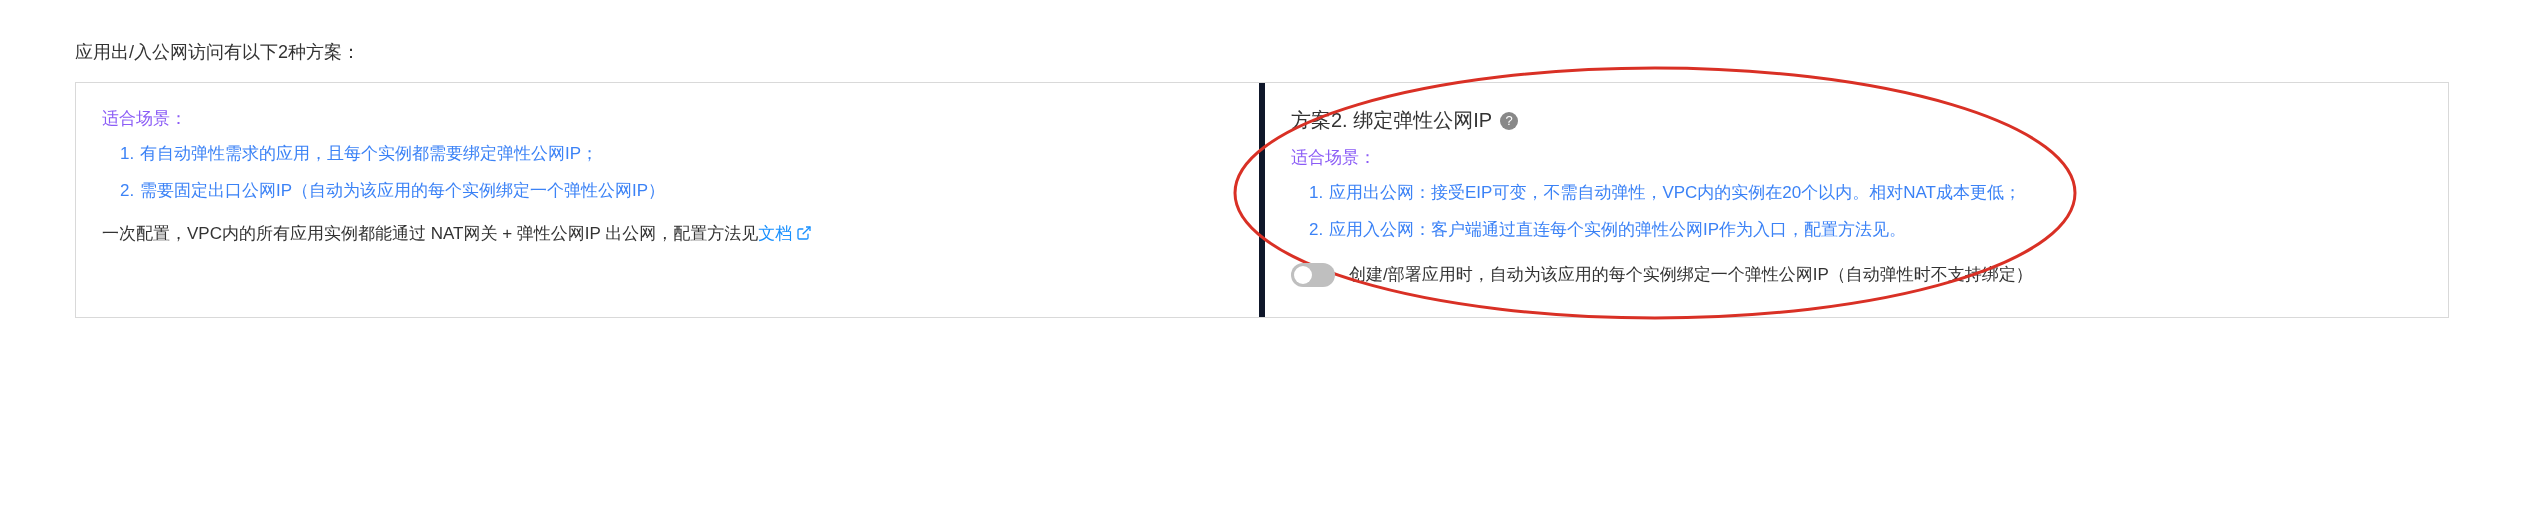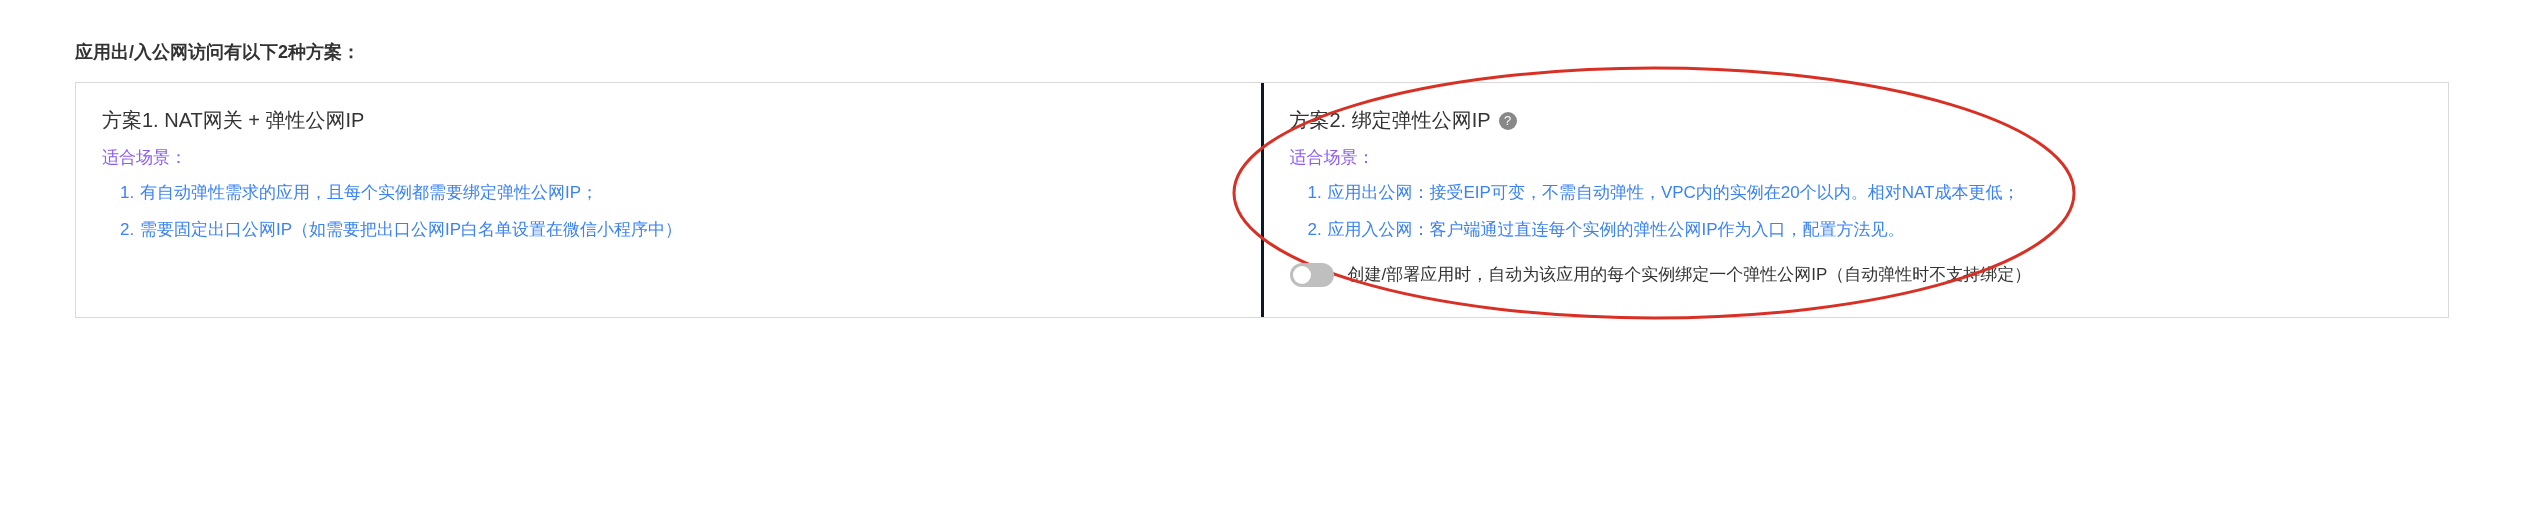--- a/index.html
+++ b/index.html
@@ -10,33 +10,32 @@
     body {
       font-family: -apple-system, BlinkMacSystemFont, "PingFang SC", "Microsoft YaHei", sans-serif;
       background: #fff;
       padding: 40px 75px;
       color: #333;
     }
     .intro {
       font-size: 18px;
       color: #333;
       margin-bottom: 18px;
-      font-weight: bold;
     }
     .plans {
       display: flex;
       border: 1px solid #d9d9d9;
     }
     .plan {
       flex: 1;
       padding: 24px 26px 30px 26px;
       position: relative;
     }
     .plan + .plan {
-      border-left: 3px solid #0f172a;
+      border-left: 6px solid #0f172a;
     }
     .plan-title {
       font-size: 20px;
       color: #333;
       margin-bottom: 12px;
       display: flex;
       align-items: center;
     }
     .plan-sub {
       font-size: 17px;
@@ -124,26 +123,35 @@
     }
   </style>
 </head>
 <body>
 
 <div class="intro">应用出/入公网访问有以下2种方案：</div>
 
 <div class="plans">
 
   <div class="plan">
-    <div class="plan-title">方案1. NAT网关 + 弹性公网IP</div>
     <div class="plan-sub">适合场景：</div>
     <ol class="plan-list">
       <li>有自动弹性需求的应用，且每个实例都需要绑定弹性公网IP；</li>
-      <li>需要固定出口公网IP（如需要把出口公网IP白名单设置在微信小程序中）</li>
+      <li>需要固定出口公网IP（自动为该应用的每个实例绑定一个弹性公网IP）</li>
     </ol>
+    <div class="plan-note">
+      <span>一次配置，VPC内的所有应用实例都能通过 NAT网关 + 弹性公网IP 出公网，配置方法见</span><span class="link">
+          <span>文档</span>
+        <svg width="16" height="16" viewBox="0 0 24 24" fill="none" stroke="#1890ff" stroke-width="2">
+          <path d="M18 13v6a2 2 0 0 1-2 2H5a2 2 0 0 1-2-2V8a2 2 0 0 1 2-2h6"></path>
+          <polyline points="15 3 21 3 21 9"></polyline>
+          <line x1="10" y1="14" x2="21" y2="3"></line>
+        </svg>
+      </span>
+    </div>
   </div>
 
   <div class="plan" style="position:relative;">
     <svg class="ellipse-wrap" style="left:-45px; top:-25px; width:870px; height:270px;" viewBox="0 0 870 270" preserveAspectRatio="none">
       <ellipse cx="435" cy="135" rx="420" ry="125" fill="none" stroke="#d93025" stroke-width="3"></ellipse>
     </svg>
     <div class="plan-title">
       <span>方案2. 绑定弹性公网IP</span>
       <span class="help-icon">?</span>
     </div>

